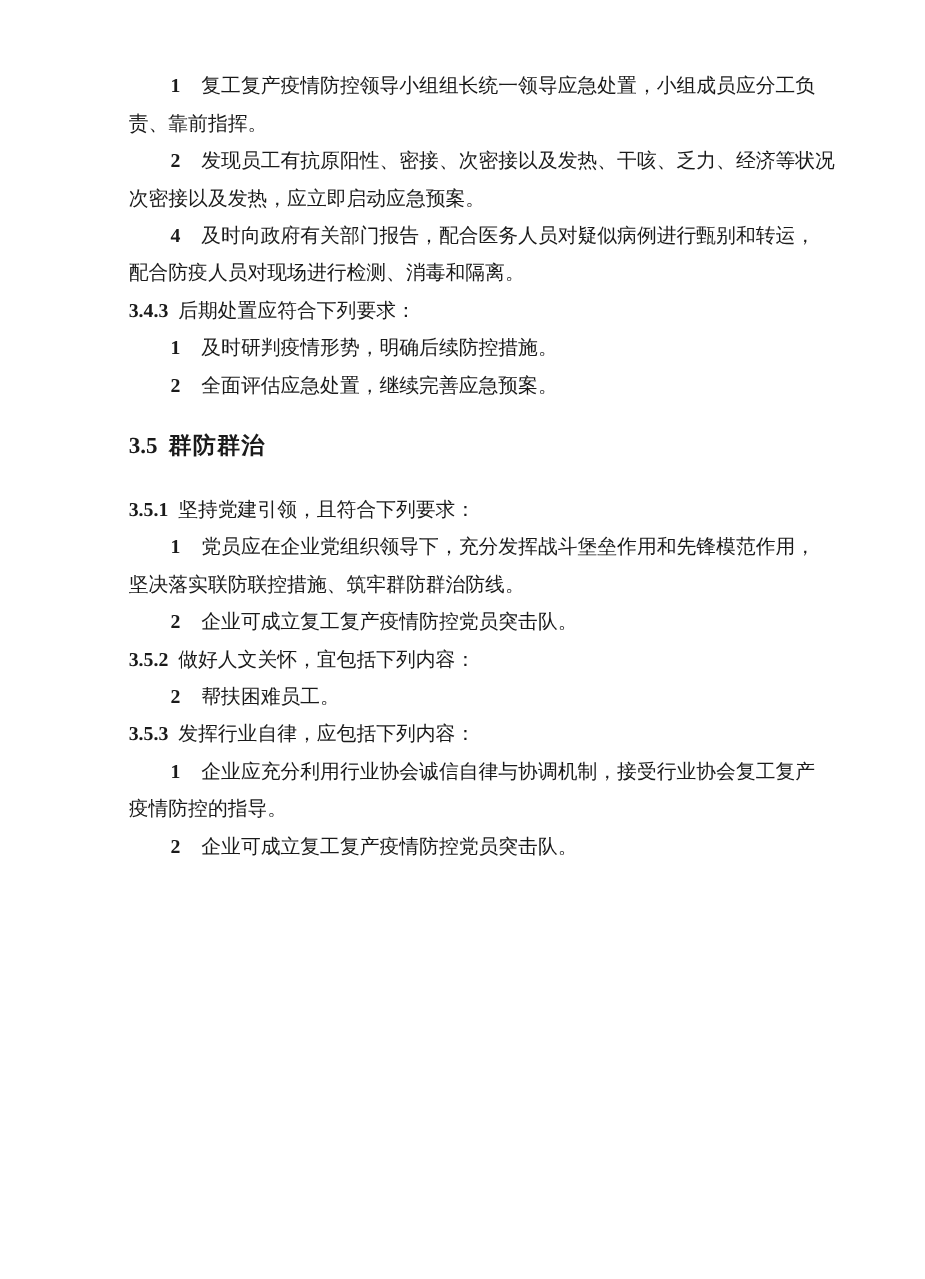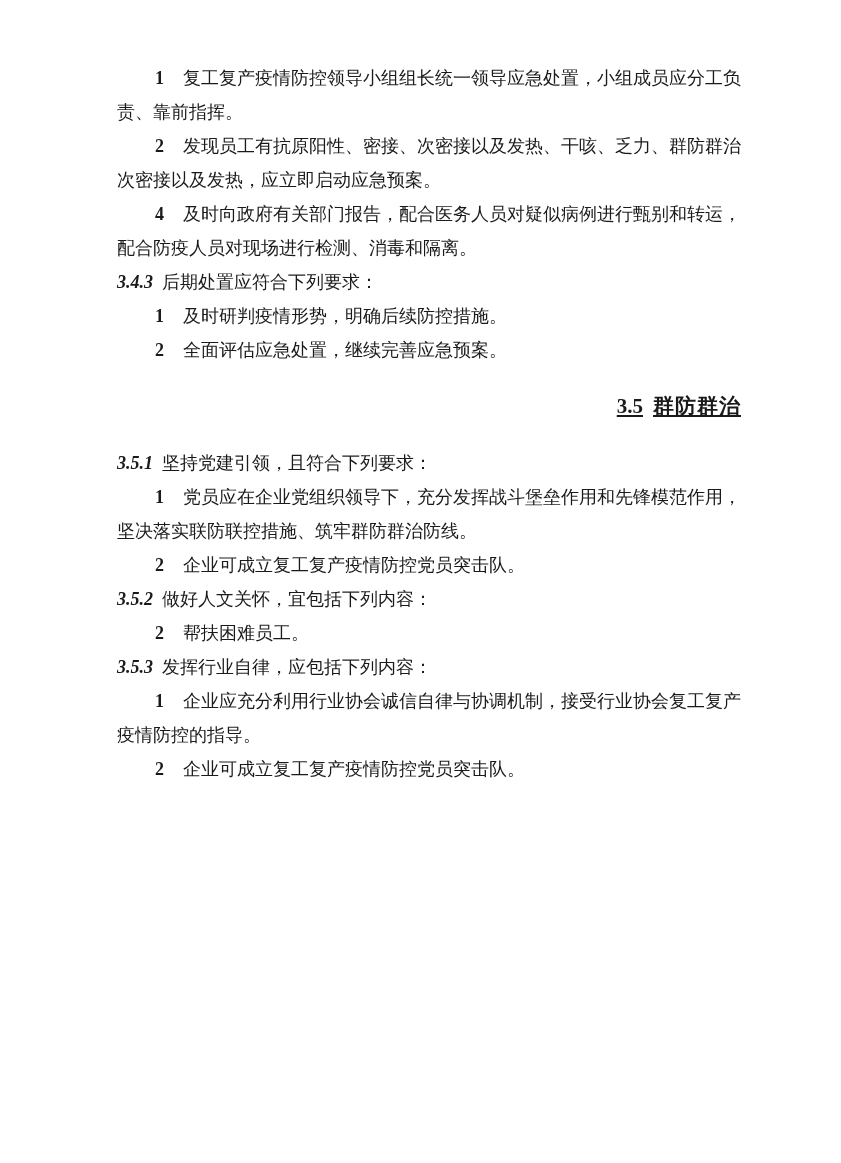--- a/index.html
+++ b/index.html
@@ -27,27 +27,26 @@
     line-height:34px;
     white-space:nowrap;
   }
   .item .first{padding-left:38px;}
   .num{
     font-weight:bold;
     font-family:"Liberation Serif","DejaVu Serif",serif;
     display:inline-block;
   }
   .item .num{margin-right:19px;}
-  .clause .num{margin-right:9px;font-style:italic;}
+  .clause .num{margin-right:9px;}
   .heading{
     margin:16px 0 18px 0;
-    text-align:right;
+    text-align:left;
     line-height:44px;
     white-space:nowrap;
-    text-decoration:underline;
   }
   .h-num{
     font-size:21px;
     font-weight:bold;
     font-family:"Liberation Serif","DejaVu Serif",serif;
   }
   .h-title{
     font-size:21px;
     font-weight:bold;
     font-family:"Liberation Sans","DejaVu Sans",sans-serif;
@@ -68,21 +67,21 @@
 
 <div class="page">
   <div class="content">
 
     <div class="blk item">
       <p class="line first"><span class="num">1</span><span class="txt">复工复产疫情防控领导小组组长统一领导应急处置，小组成员应分工负</span></p>
       <p class="line cont">责、靠前指挥。</p>
     </div>
 
     <div class="blk item">
-      <p class="line first"><span class="num">2</span><span class="txt">发现员工有抗原阳性、密接、次密接以及发热、干咳、乏力、群防群治</span></p>
+      <p class="line first"><span class="num">2</span><span class="txt">发现员工有抗原阳性、密接、次密接以及发热、干咳、乏力、经济等状况</span></p>
       <p class="line cont">次密接以及发热，应立即启动应急预案。</p>
     </div>
 
 
     <div class="blk item">
       <p class="line first"><span class="num">4</span><span class="txt">及时向政府有关部门报告，配合医务人员对疑似病例进行甄别和转运，</span></p>
       <p class="line cont">配合防疫人员对现场进行检测、消毒和隔离。</p>
     </div>
 
     <div class="blk clause">

